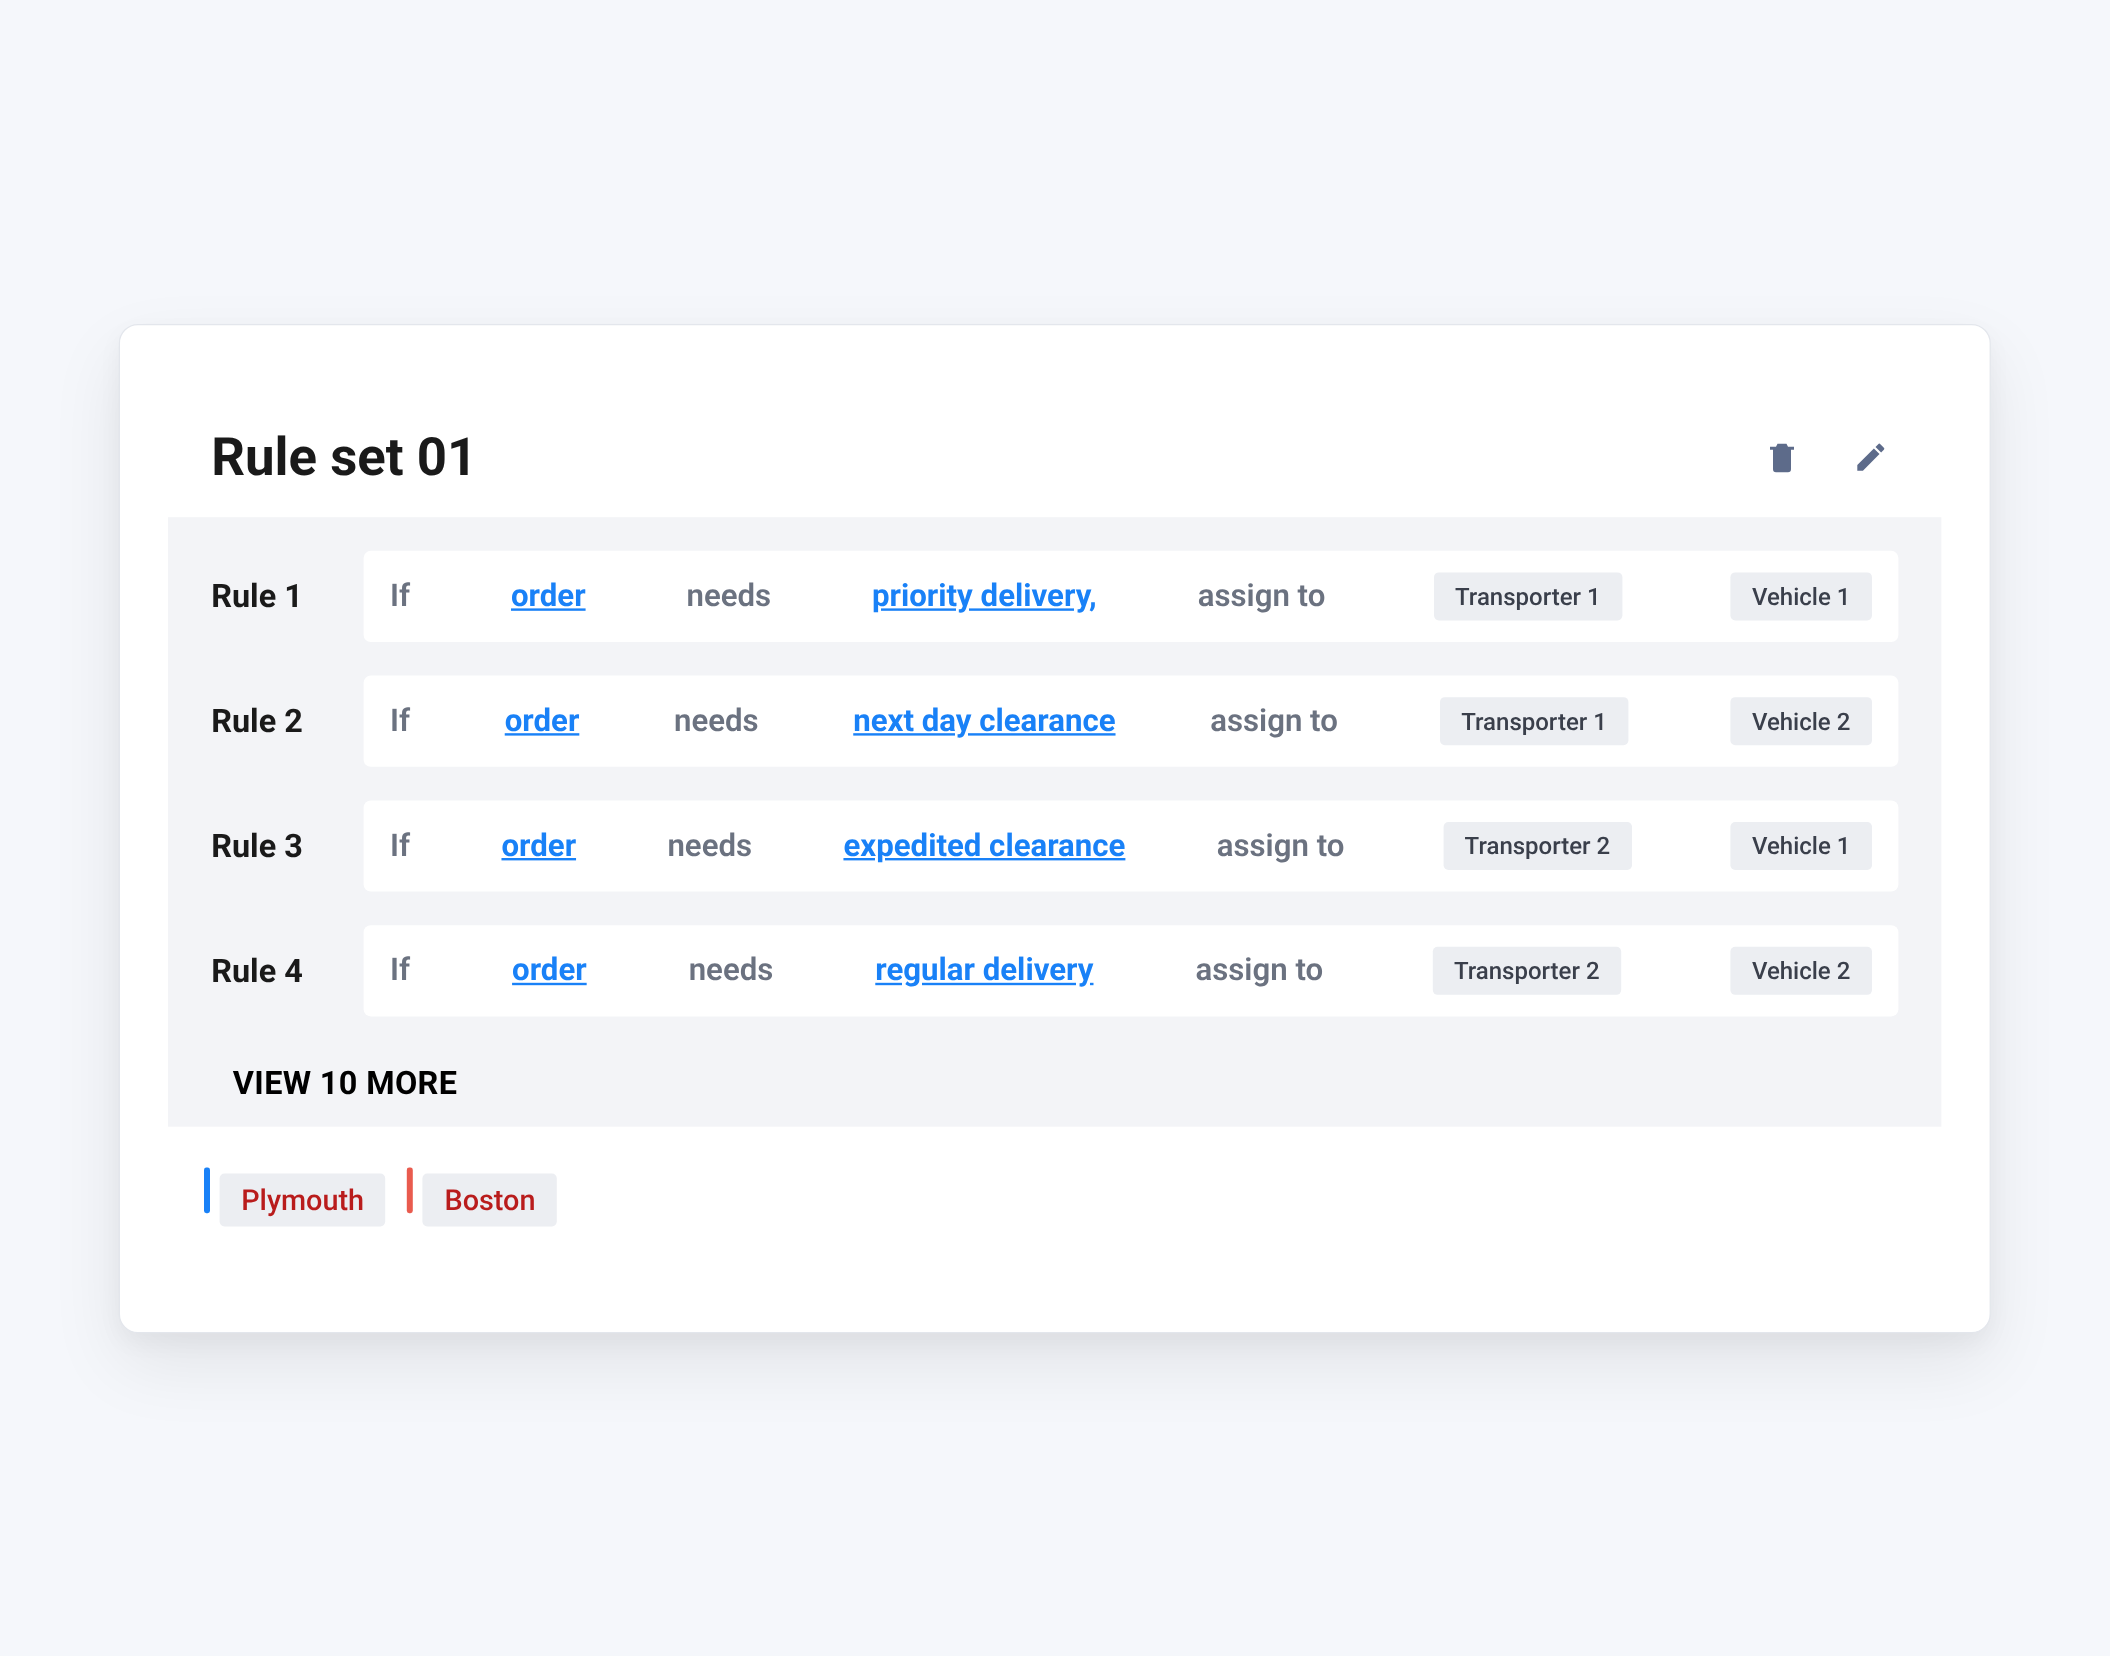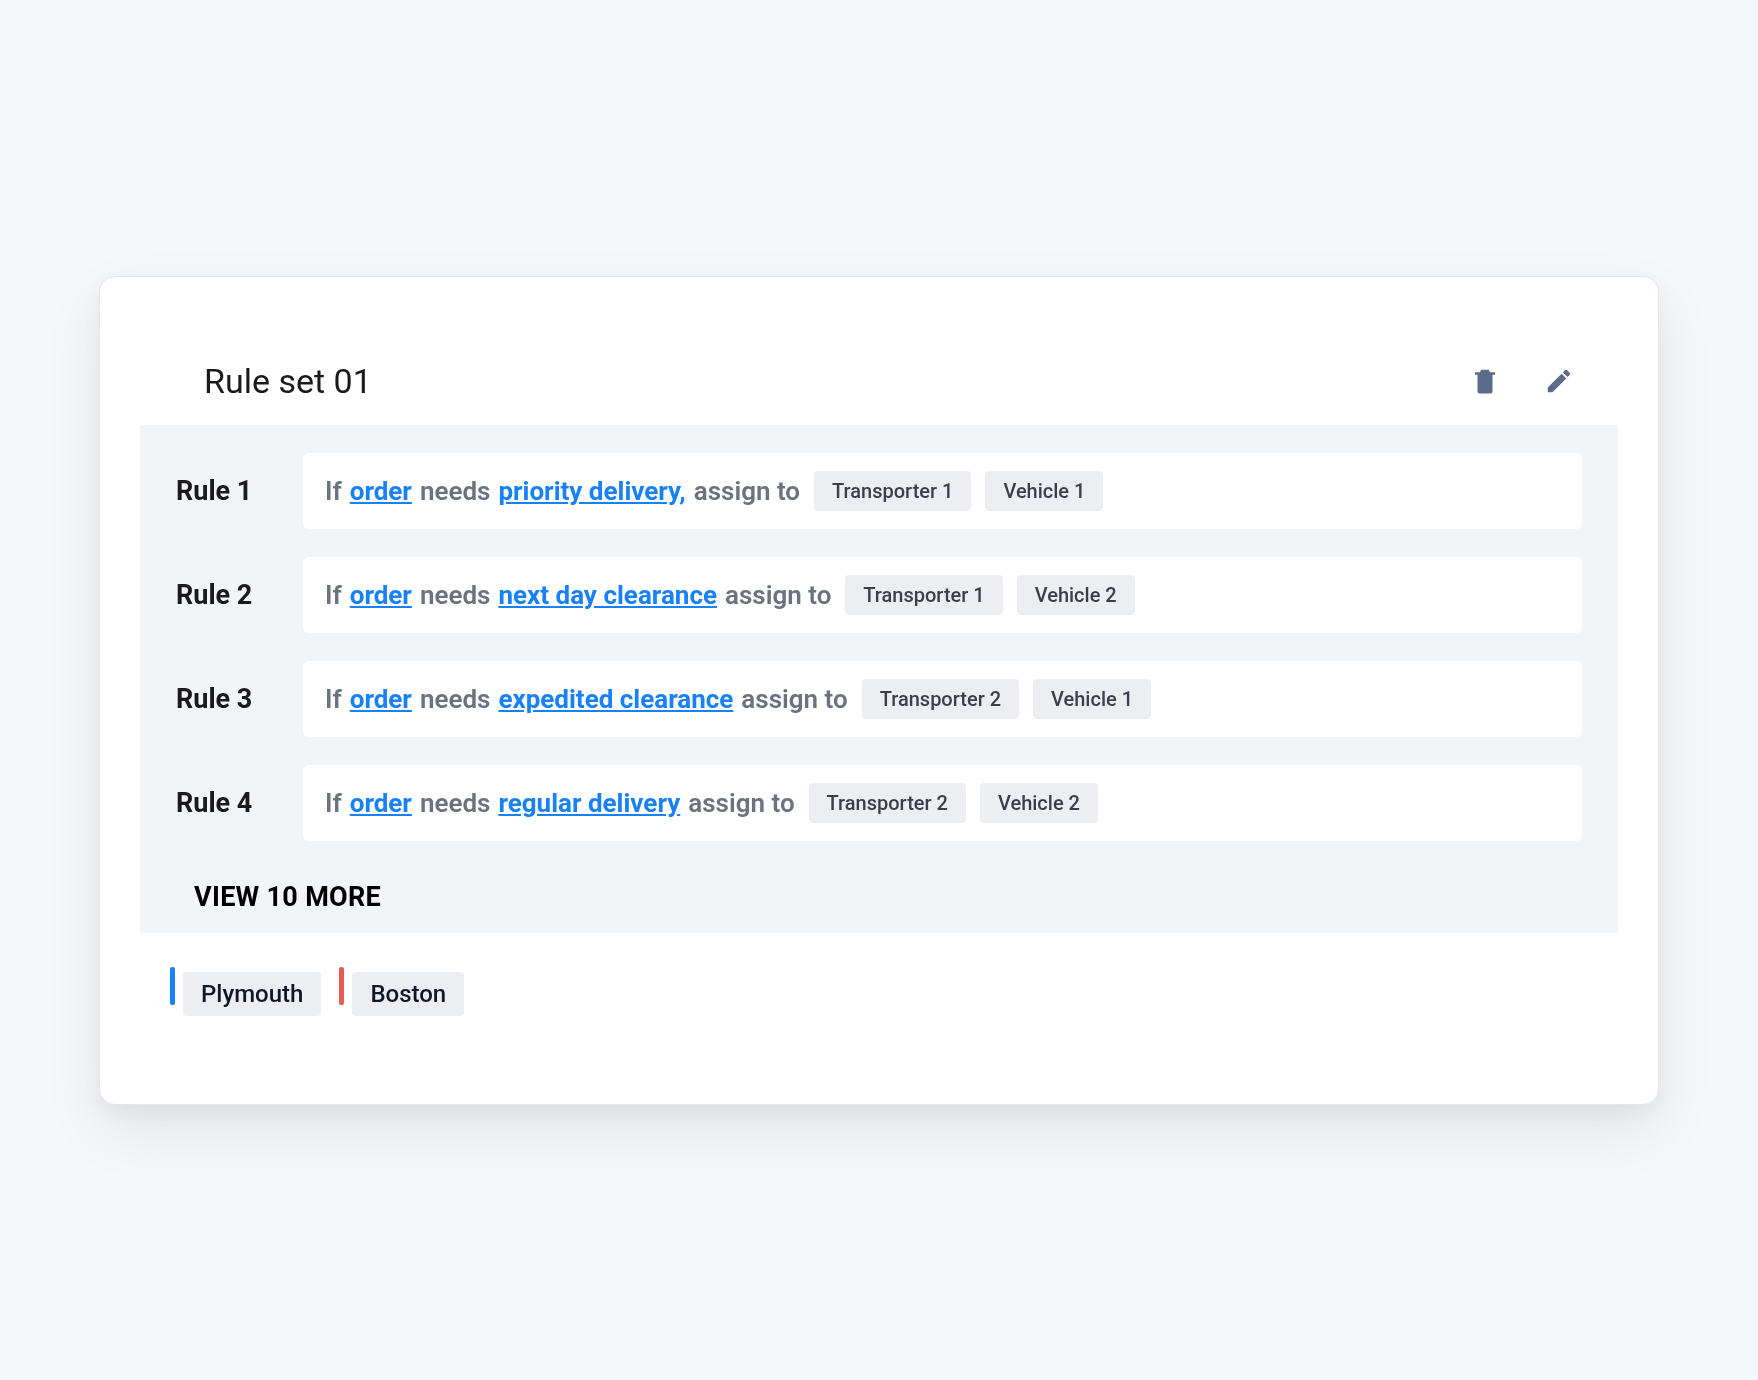--- a/index.html
+++ b/index.html
@@ -26,24 +26,23 @@
     overflow: hidden;
   }
   .card-header {
     display: flex;
     align-items: center;
     justify-content: space-between;
     padding: 24px 36px 24px 36px;
     background: #ffffff;
   }
   .card-title {
-    font-size: 34px;
-    font-weight: 400;
+    font-size: 44px;
+    font-weight: 700;
     color: #1a1a1a;
-    margin-left: 28px;
   }
   .header-actions {
     display: flex;
     align-items: center;
     gap: 44px;
     padding-right: 8px;
   }
   .icon-btn {
     cursor: pointer;
     color: #5d6b8a;
@@ -70,20 +69,21 @@
     flex: 1;
     background: #ffffff;
     border-radius: 6px;
     padding: 18px 22px;
     display: flex;
     align-items: center;
     flex-wrap: wrap;
     gap: 8px;
     font-size: 26px;
     color: #6b7280;
+    justify-content: space-between;
   }
   .rule-box .muted { color: #6b7280; font-weight: 600; }
   .rule-box .link {
     color: #1981f7;
     font-weight: 700;
     text-decoration: underline;
     cursor: pointer;
   }
   .chip {
     background: #eceef2;
@@ -118,21 +118,21 @@
   .loc-bar {
     width: 5px;
     height: 38px;
     border-radius: 2px;
     margin-right: 8px;
   }
   .loc-bar.blue { background: #1981f7; }
   .loc-bar.red { background: #e95b4e; }
   .loc-text {
     background: #eceef2;
-    color: #0f172a;
+    color: #b91c1c;
     padding: 8px 18px;
     border-radius: 4px;
     font-size: 24px;
     font-weight: 500;
     margin-top: 15px;
   }
 </style>
 </head>
 <body>
 

